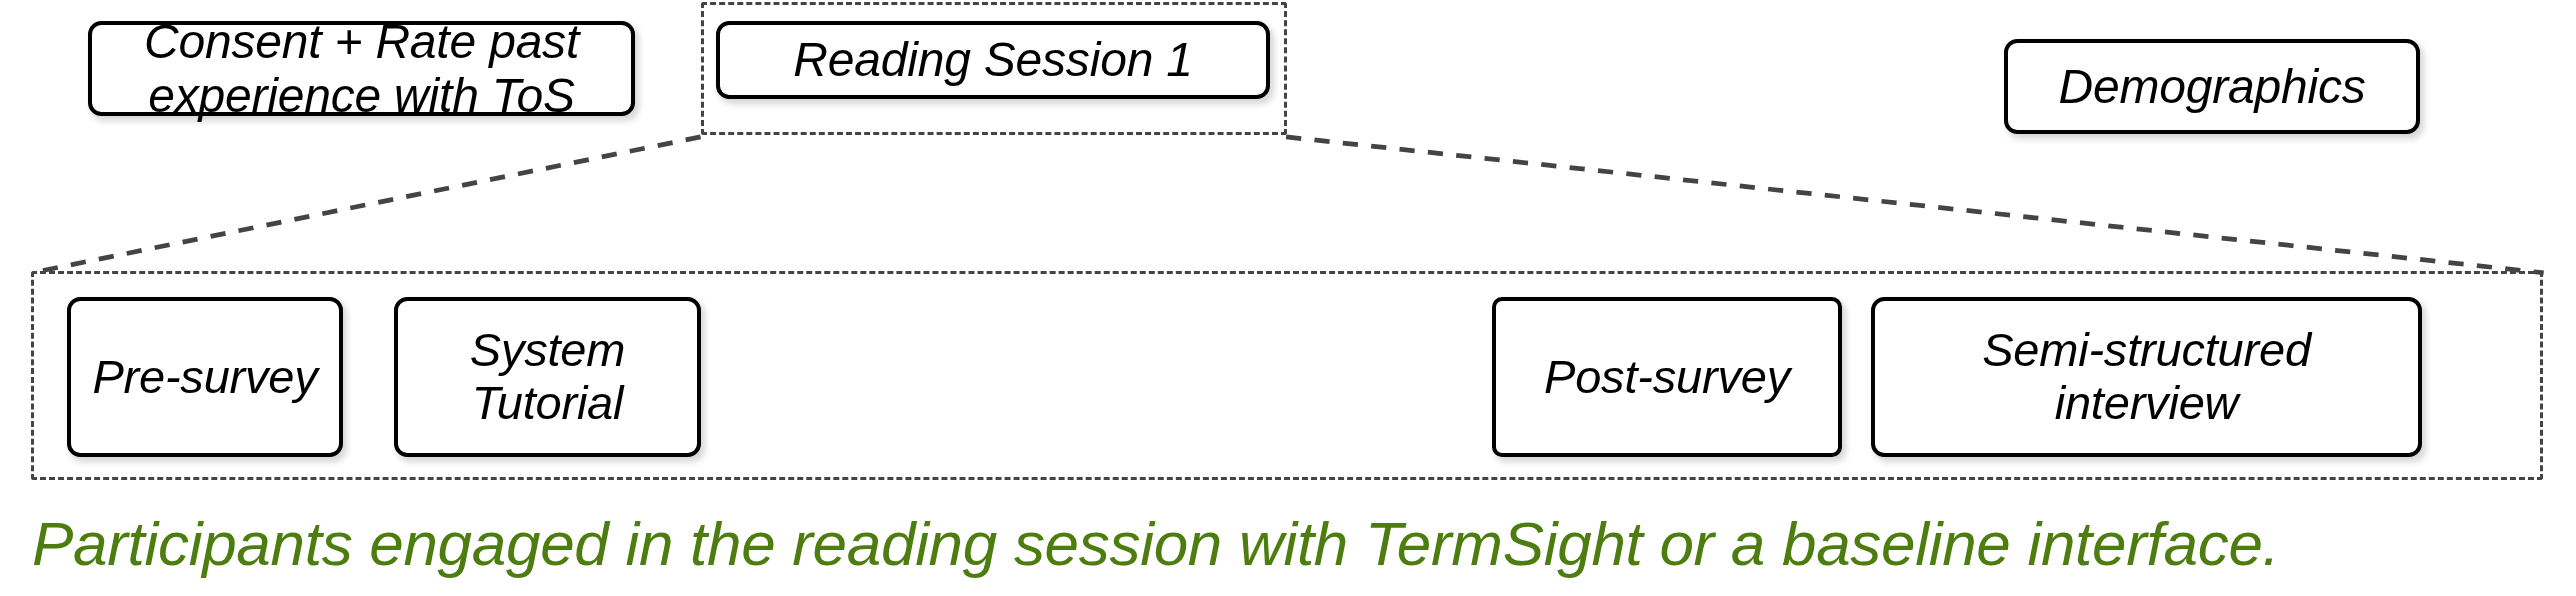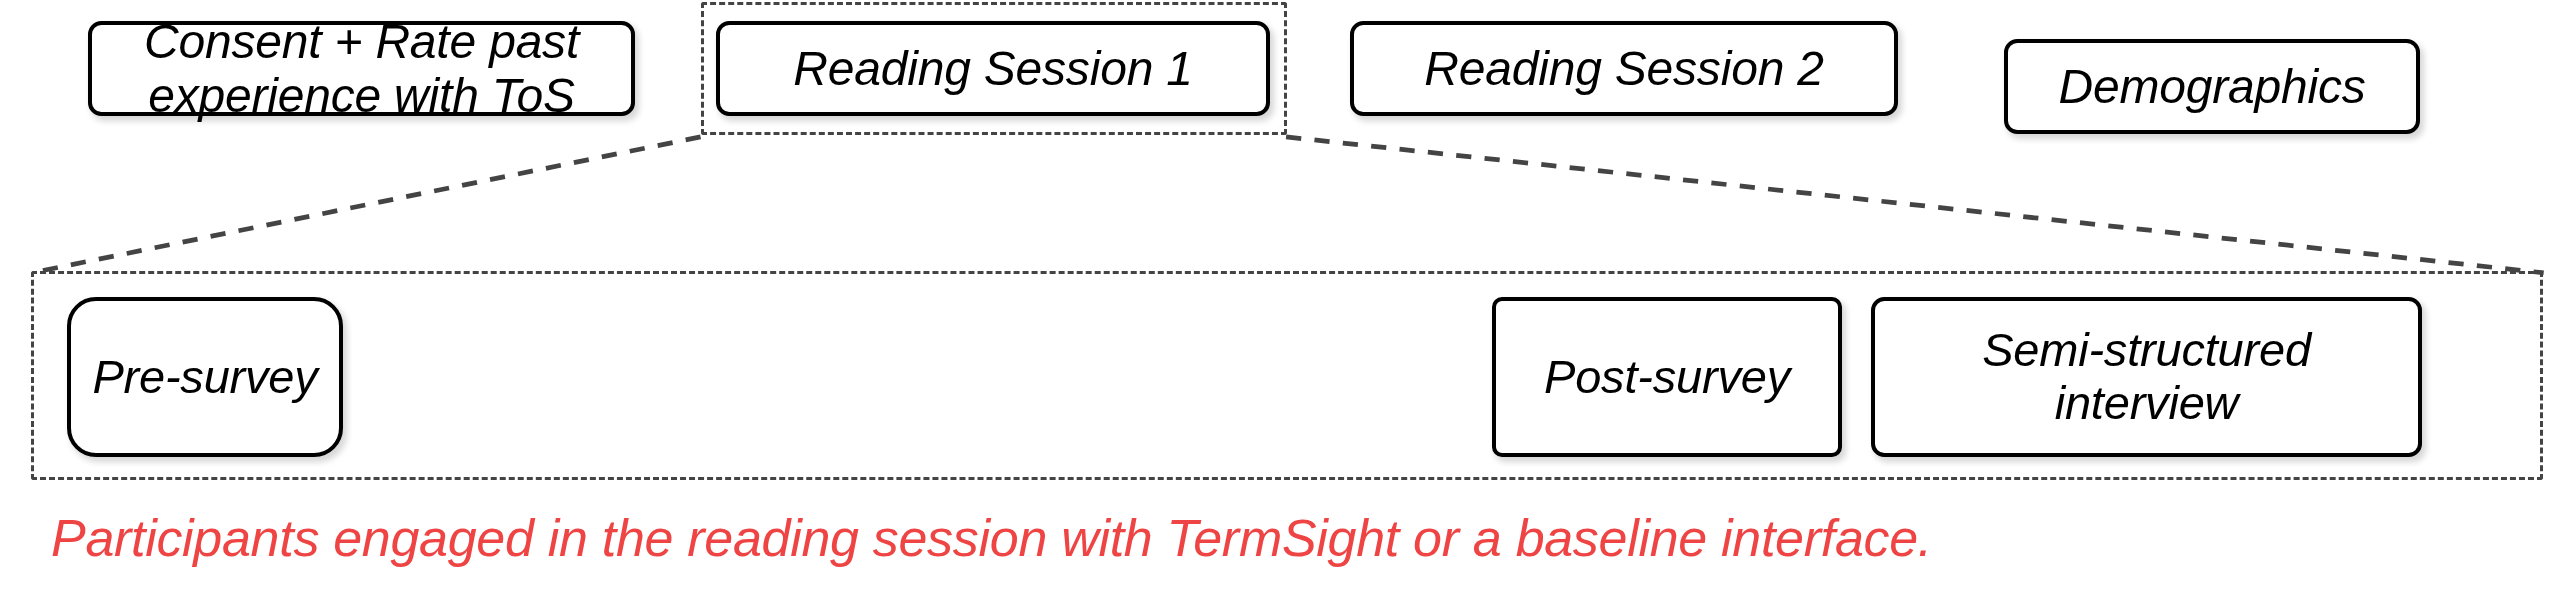--- a/index.html
+++ b/index.html
@@ -41,42 +41,42 @@
     position:absolute;
     box-sizing:border-box;
     border:3.8px dashed #444444;
     background:transparent;
     border-radius:2.9px;
   }
 
   
   #box-consent   {left:88px;  top:21px;  width:547px;  height:95px; font-size:48px;}
   #group-session1{left:701px; top:1.9px;   width:586px;  height:133px;}
-  #box-session1  {left:716px; top:21px;  width:554px;  height:95px; font-size:48px;}
+  #box-session1  {left:716px; top:21px;  width:554px;  height:78px; font-size:48px;}
   #box-session2  {left:1350px;top:21px;  width:548px;  height:95px; font-size:48px;}
   #box-demo      {left:2004px;top:21px;  width:416px;  height:95px; font-size:48px;margin-top:18px;}
 
   
   #group-session-detail{left:31px; top:271px; width:2512px; height:209px;}
 
   
-  #box-presurvey {left:67px;  top:297px; width:276px; height:160px; font-size:47px;border-radius:29px;}
+  #box-presurvey {left:67px;  top:297px; width:276px; height:160px; font-size:47px;}
   #box-tutorial  {left:394px; top:297px; width:307px; height:160px; font-size:47px;}
   #box-read10    {left:740px; top:297px; width:724px; height:160px; font-size:47px;}
   #box-postsurvey{left:1492px;top:297px; width:350px; height:160px; font-size:47px;border-radius:10px;}
   #box-interview {left:1871px;top:297px; width:551px; height:160px; font-size:47px;}
 
   
   #caption{
     position:absolute;
-    left:51px; top:508px;
+    left:32px; top:508px;
     width:2471px;
-    font-size:52px;
+    font-size:62px;
     font-style:italic;
-    color:#ef4444;
+    color:#4d7c0f;
     white-space:nowrap;
     letter-spacing:-0.3px;
   }
 </style>
 </head>
 <body>
 
 <div id="stage">
 
   <svg id="connectors" viewBox="0 0 2710 628" preserveAspectRatio="none">
@@ -84,28 +84,29 @@
     <line x1="1353" y1="144" x2="2676" y2="287" stroke="#444444" stroke-width="5" stroke-dasharray="16 14"></line>
   </svg>
 
   <div class="box" id="box-consent">Consent + Rate past
 experience with ToS</div>
 
   <div class="dashed-group" id="group-session1"></div>
 
   <div class="box" id="box-session1">Reading Session 1</div>
 
-  <div class="box" id="box-session2">Reading Session 2</div>
 
   <div class="box" id="box-demo">Demographics</div>
 
   <div class="dashed-group" id="group-session-detail"></div>
 
   <div class="box" id="box-presurvey">Pre-survey</div>
 
+  <div class="box" id="box-tutorial">System
+Tutorial</div>
 
 
   <div class="box" id="box-postsurvey">Post-survey</div>
 
   <div class="box" id="box-interview">Semi-structured interview</div>
 
   <div id="caption">Participants engaged in the reading session with TermSight or a baseline interface.</div>
 
 </div>
 

